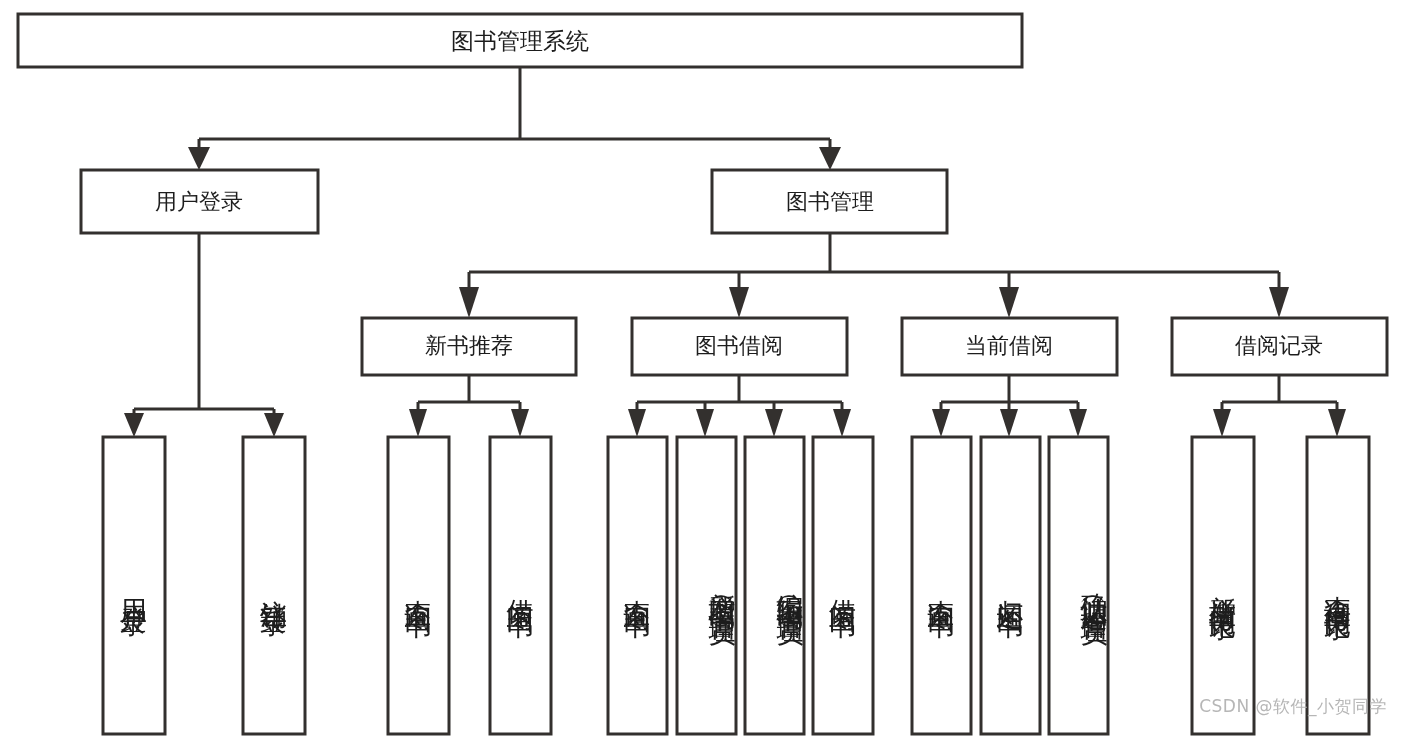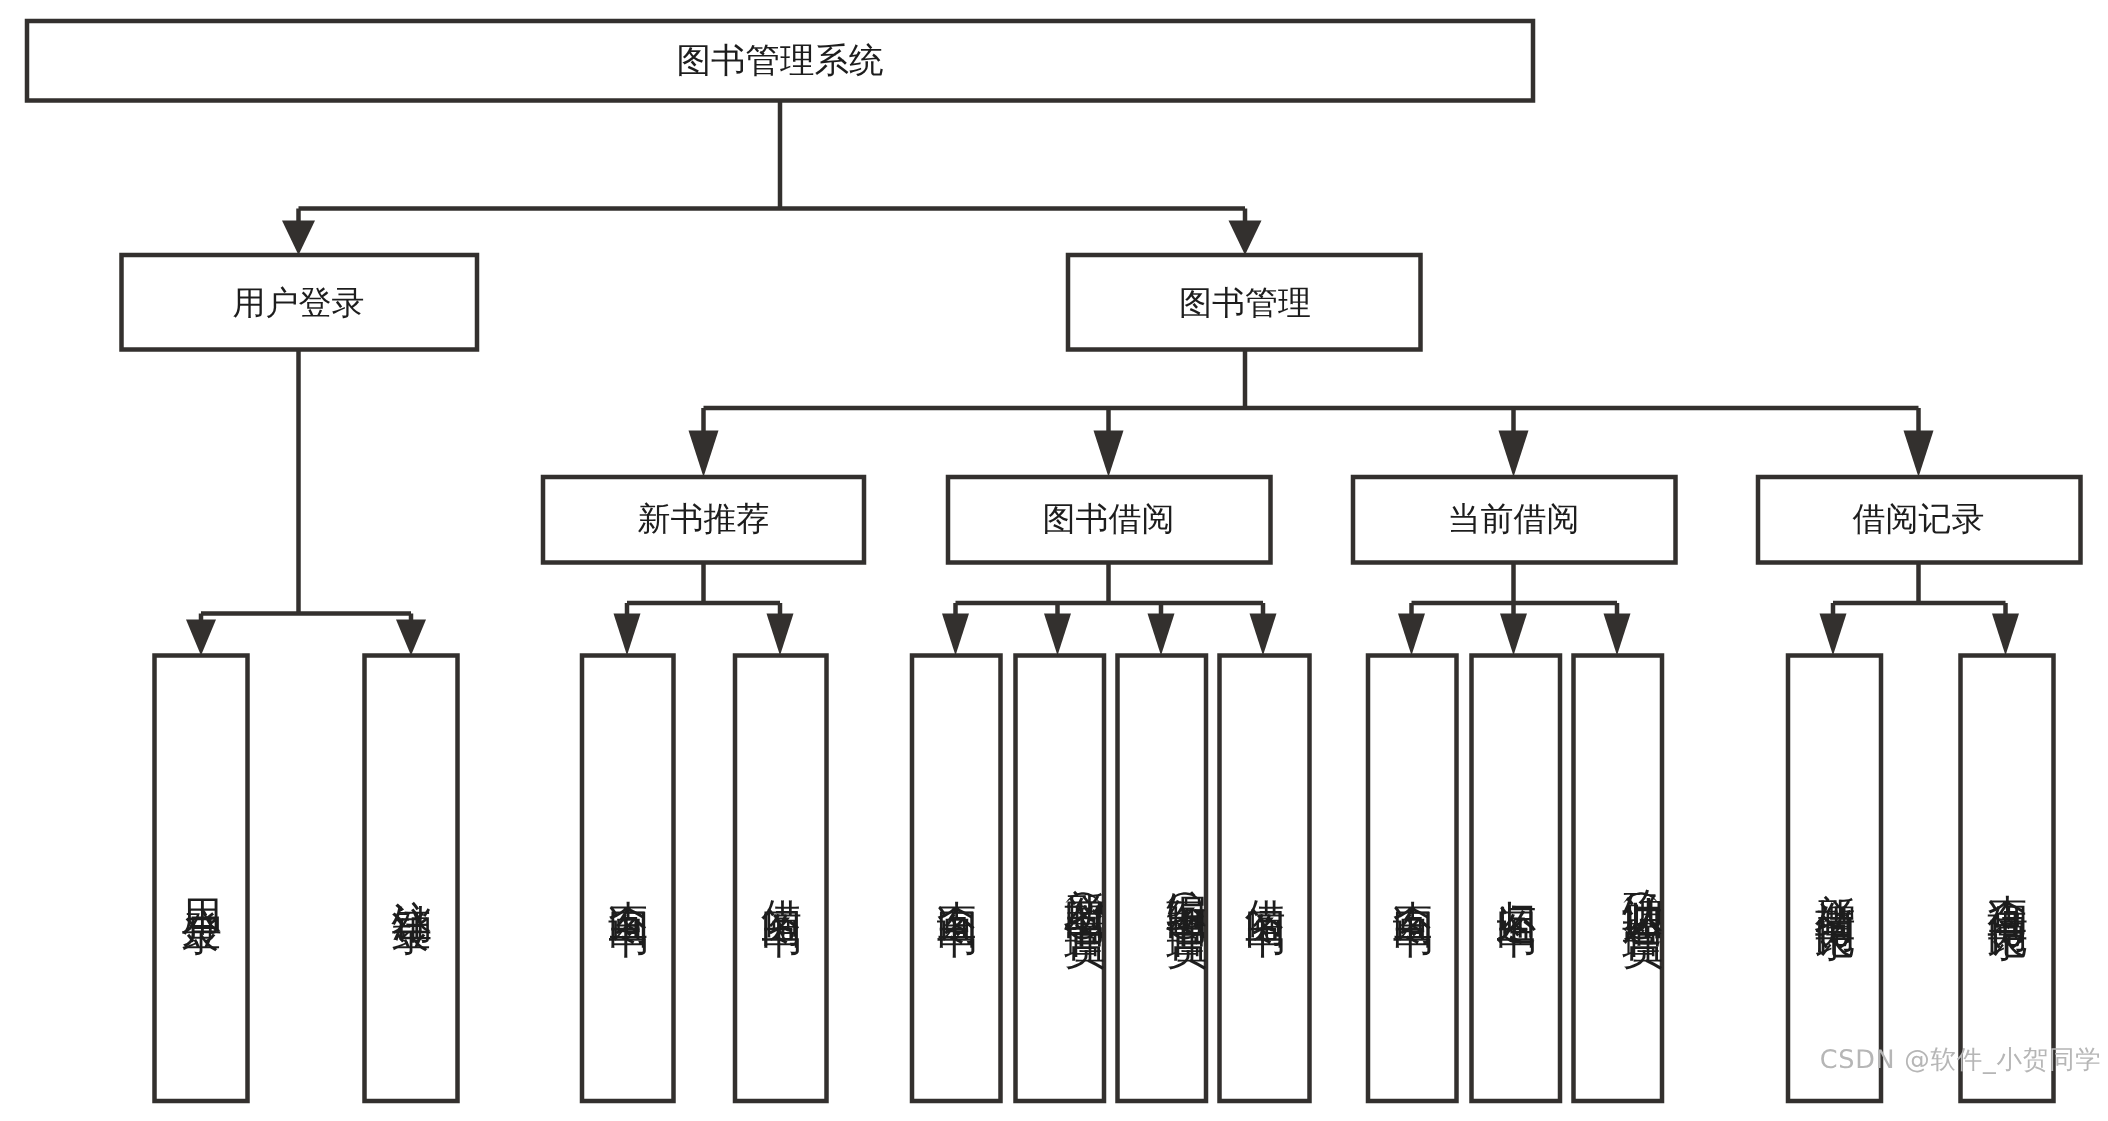--- a/index.html
+++ b/index.html
@@ -61,21 +61,21 @@
     letter-spacing: 4px;
     color: #1d1d1d;
     display: flex;
     align-items: center;
     justify-content: center;
     white-space: nowrap;
     pointer-events: none;
   }
   .watermark {
     position: absolute;
-    right: 4px;
+    right: 18px;
     bottom: 6px;
     font-family: "DejaVu Sans", "Liberation Sans", sans-serif;
     font-size: 17px;
     color: #b6b6b6;
     white-space: nowrap;
     letter-spacing: 0.5px;
   }
 </style>
 </head>
 <body>

